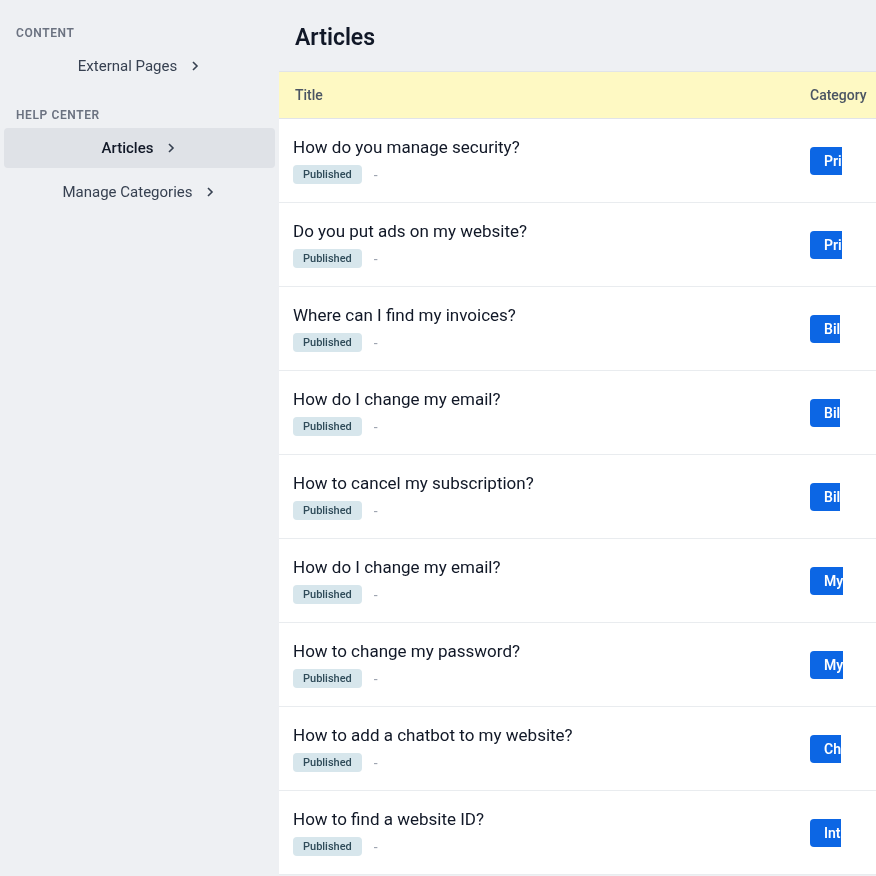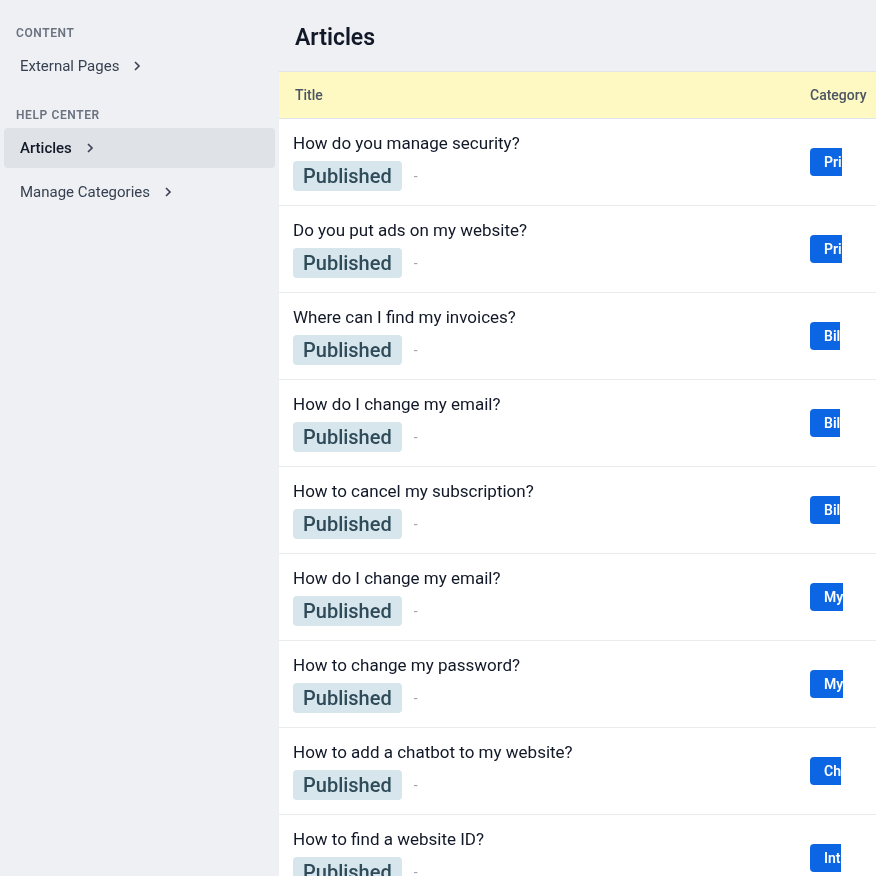--- a/index.html
+++ b/index.html
@@ -31,21 +31,21 @@
   .side-section-label {
     font-size: 12px;
     font-weight: 600;
     letter-spacing: 0.05em;
     color: #6b7280;
     padding: 8px 16px 6px 16px;
   }
   .side-item {
     display: flex;
     align-items: center;
-    justify-content: flex-start;
+    justify-content: center;
     height: 40px;
     padding: 0 14px 0 16px;
     margin: 0 4px 4px 4px;
     font-size: 15px;
     color: #374151;
     border-radius: 4px;
     cursor: pointer;
     gap: 10px;
   }
   .side-item.active {
@@ -125,21 +125,21 @@
     margin-bottom: 8px;
   }
   .row-meta {
     display: flex;
     align-items: center;
     gap: 12px;
   }
   .status-badge {
     background: #d7e6ec;
     color: #2f4b59;
-    font-size: 20px;
+    font-size: 11px;
     font-weight: 500;
     padding: 3px 10px;
     border-radius: 4px;
   }
   .dash {
     color: #9ca3af;
     font-size: 14px;
   }
   .cell-cat {
     flex: 0 0 66px;

